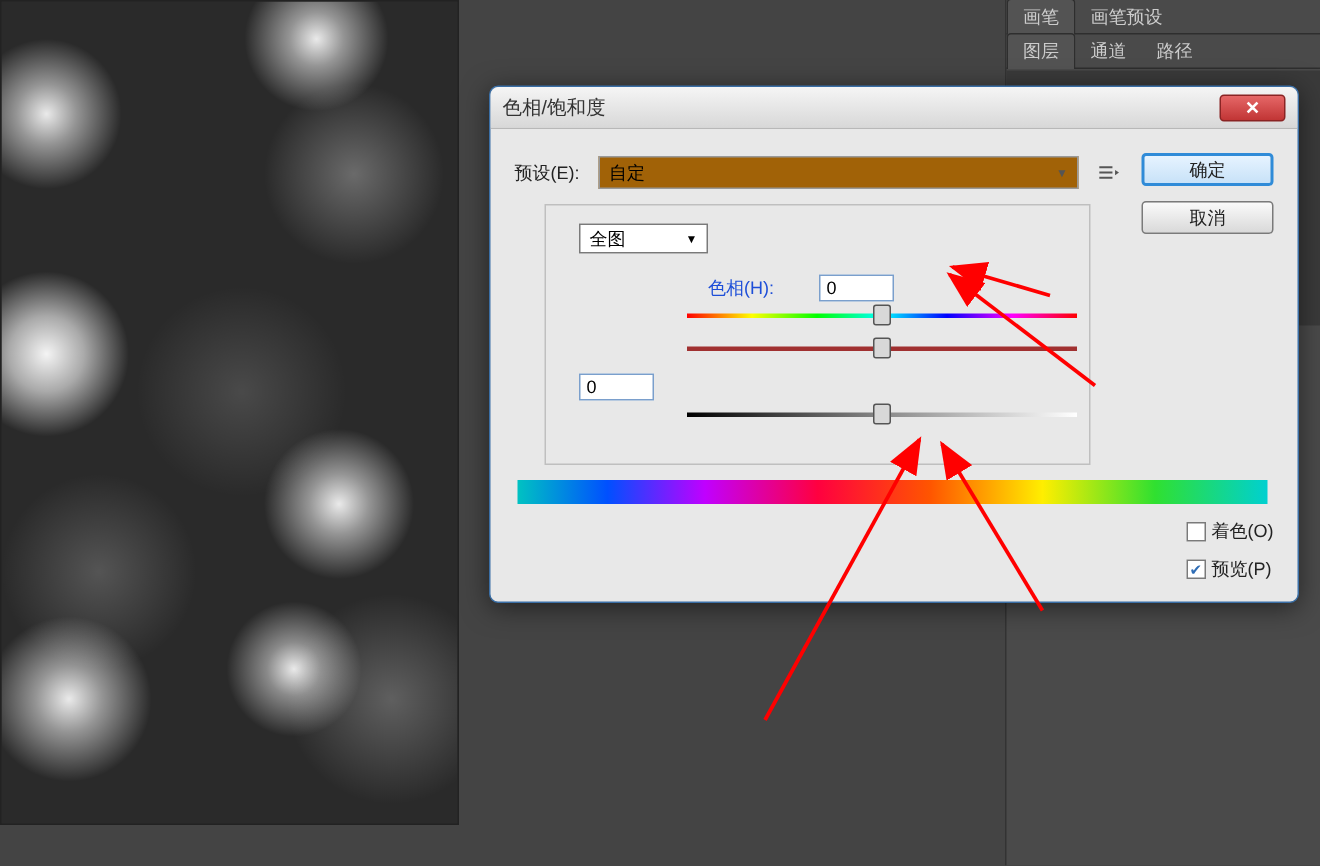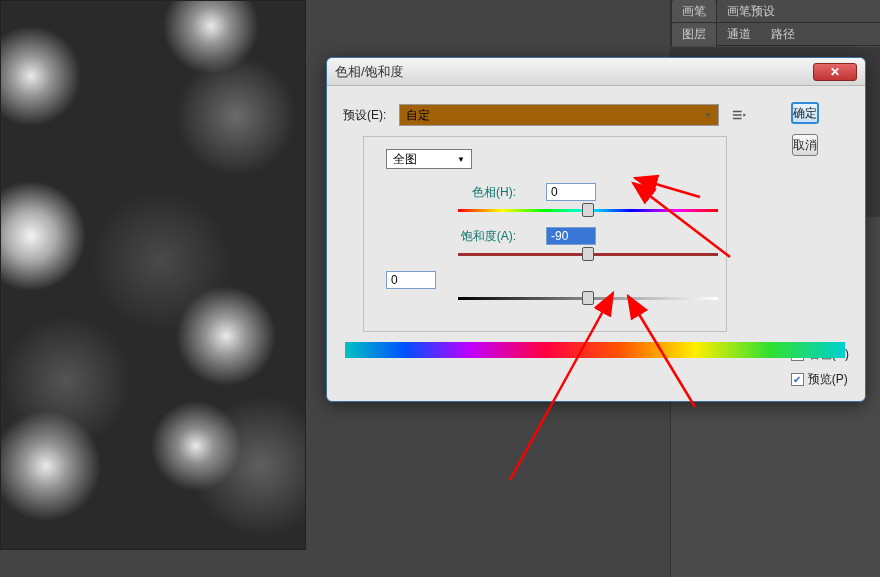--- a/index.html
+++ b/index.html
@@ -128,21 +128,20 @@
       color: #555;
     }
     .btn-right-col {
       position: absolute;
       right: 16px;
       top: 16px;
       width: 88px;
       display: flex;
       flex-direction: column;
       gap: 10px;
-      align-items: center;
     }
     .ps-btn {
       height: 22px;
       border: 1px solid #7a7a7a;
       background: linear-gradient(#fafafa, #d9d9d9);
       border-radius: 3px;
       display: flex;
       align-items: center;
       justify-content: center;
       cursor: pointer;
@@ -176,21 +175,21 @@
     }
     .slider-row {
       display: flex;
       align-items: center;
       margin-bottom: 4px;
     }
     .slider-label {
       width: 160px;
       text-align: right;
       padding-right: 30px;
-      color: #0f766e;
+      color: #1d4ed8;
     }
     .slider-input {
       width: 50px;
       height: 18px;
       border: 1px solid #7a9fcc;
       background: #fff;
       text-align: left;
       padding: 0 4px;
       font-size: 12px;
     }
@@ -333,24 +332,20 @@
 
       <div class="slider-row">
         <span class="slider-label">色相(H):</span>
         <input class="slider-input" value="0" style="">
       </div>
       <div class="slider-track">
         <div class="track-bar track-hue"></div>
         <div class="thumb" style="left:50%"></div>
       </div>
 
-      <div class="slider-row">
-        <span class="slider-label">饱和度(A):</span>
-        <input class="slider-input selected" value="-90" style="">
-      </div>
       <div class="slider-track">
         <div class="track-bar track-plain"></div>
         <div class="thumb" style="left:50%"></div>
       </div>
 
       <div class="slider-row">
         <input class="slider-input" value="0" style="">
       </div>
       <div class="slider-track">
         <div class="track-bar track-light"></div>

